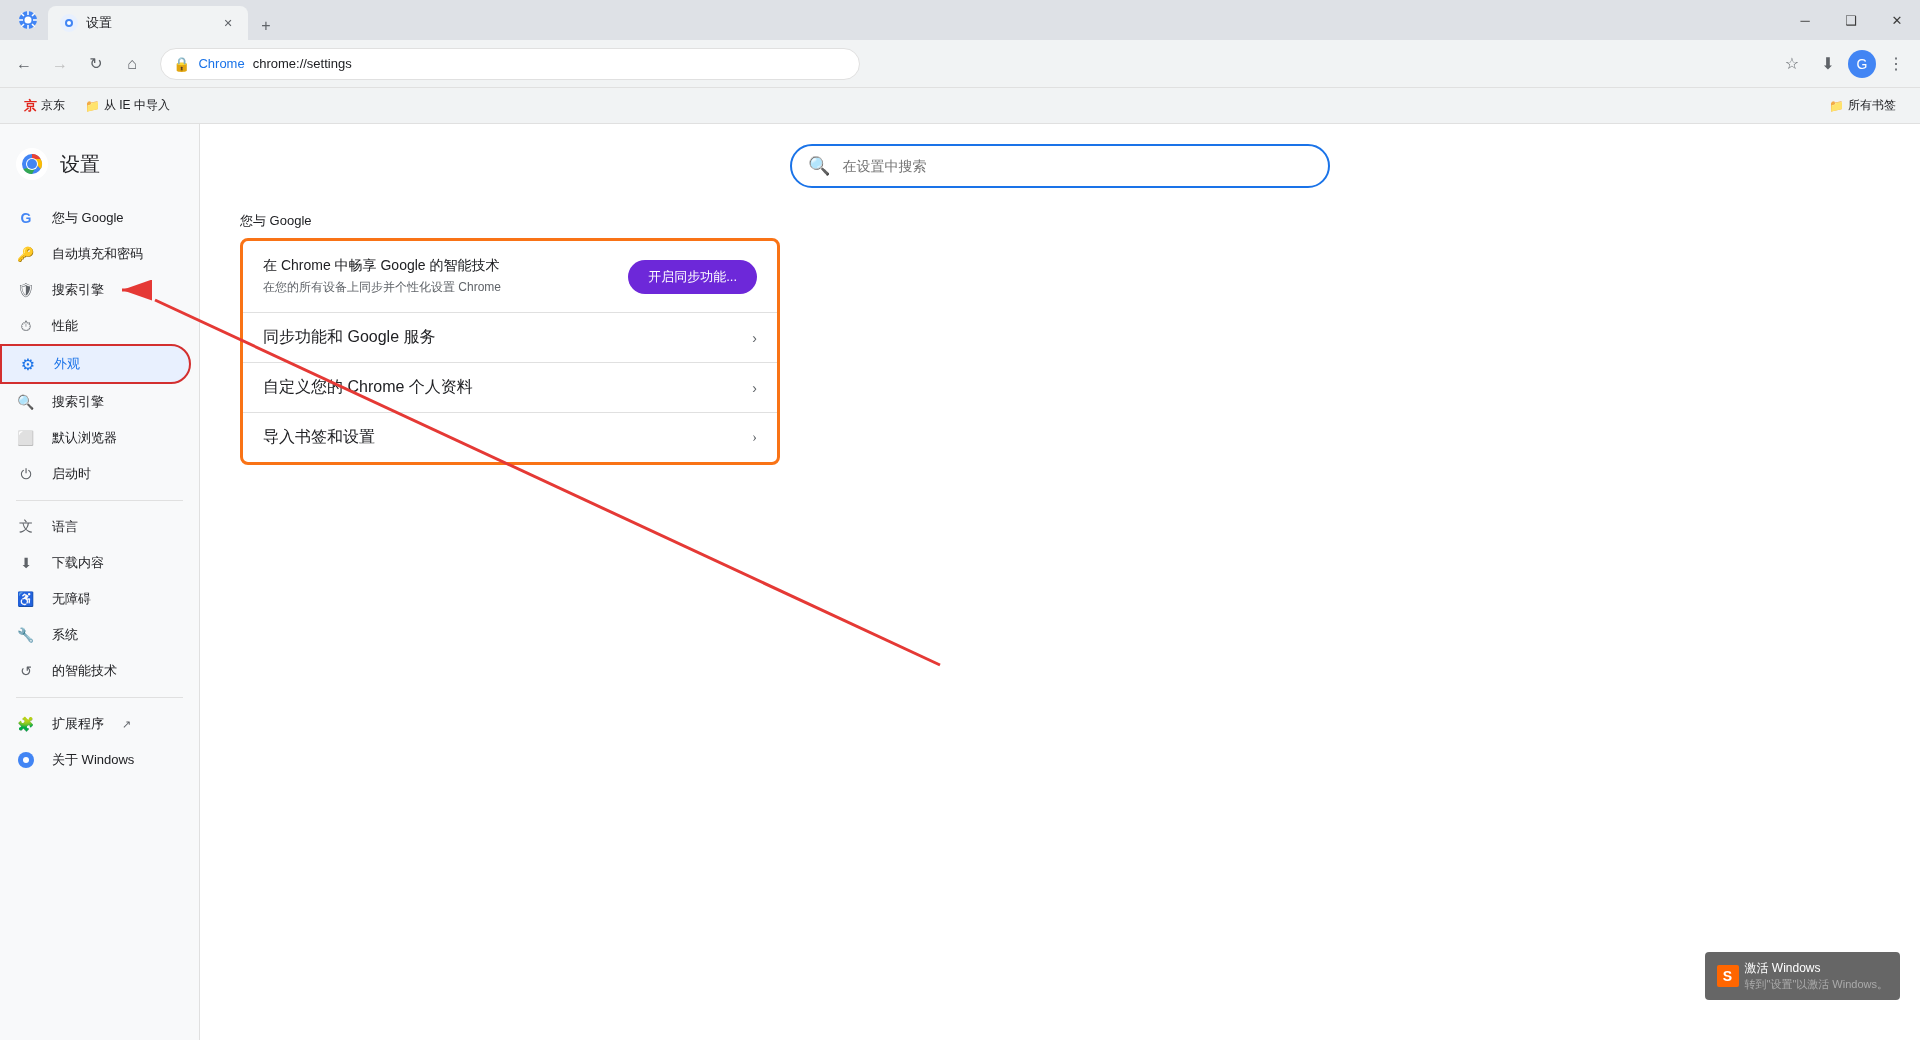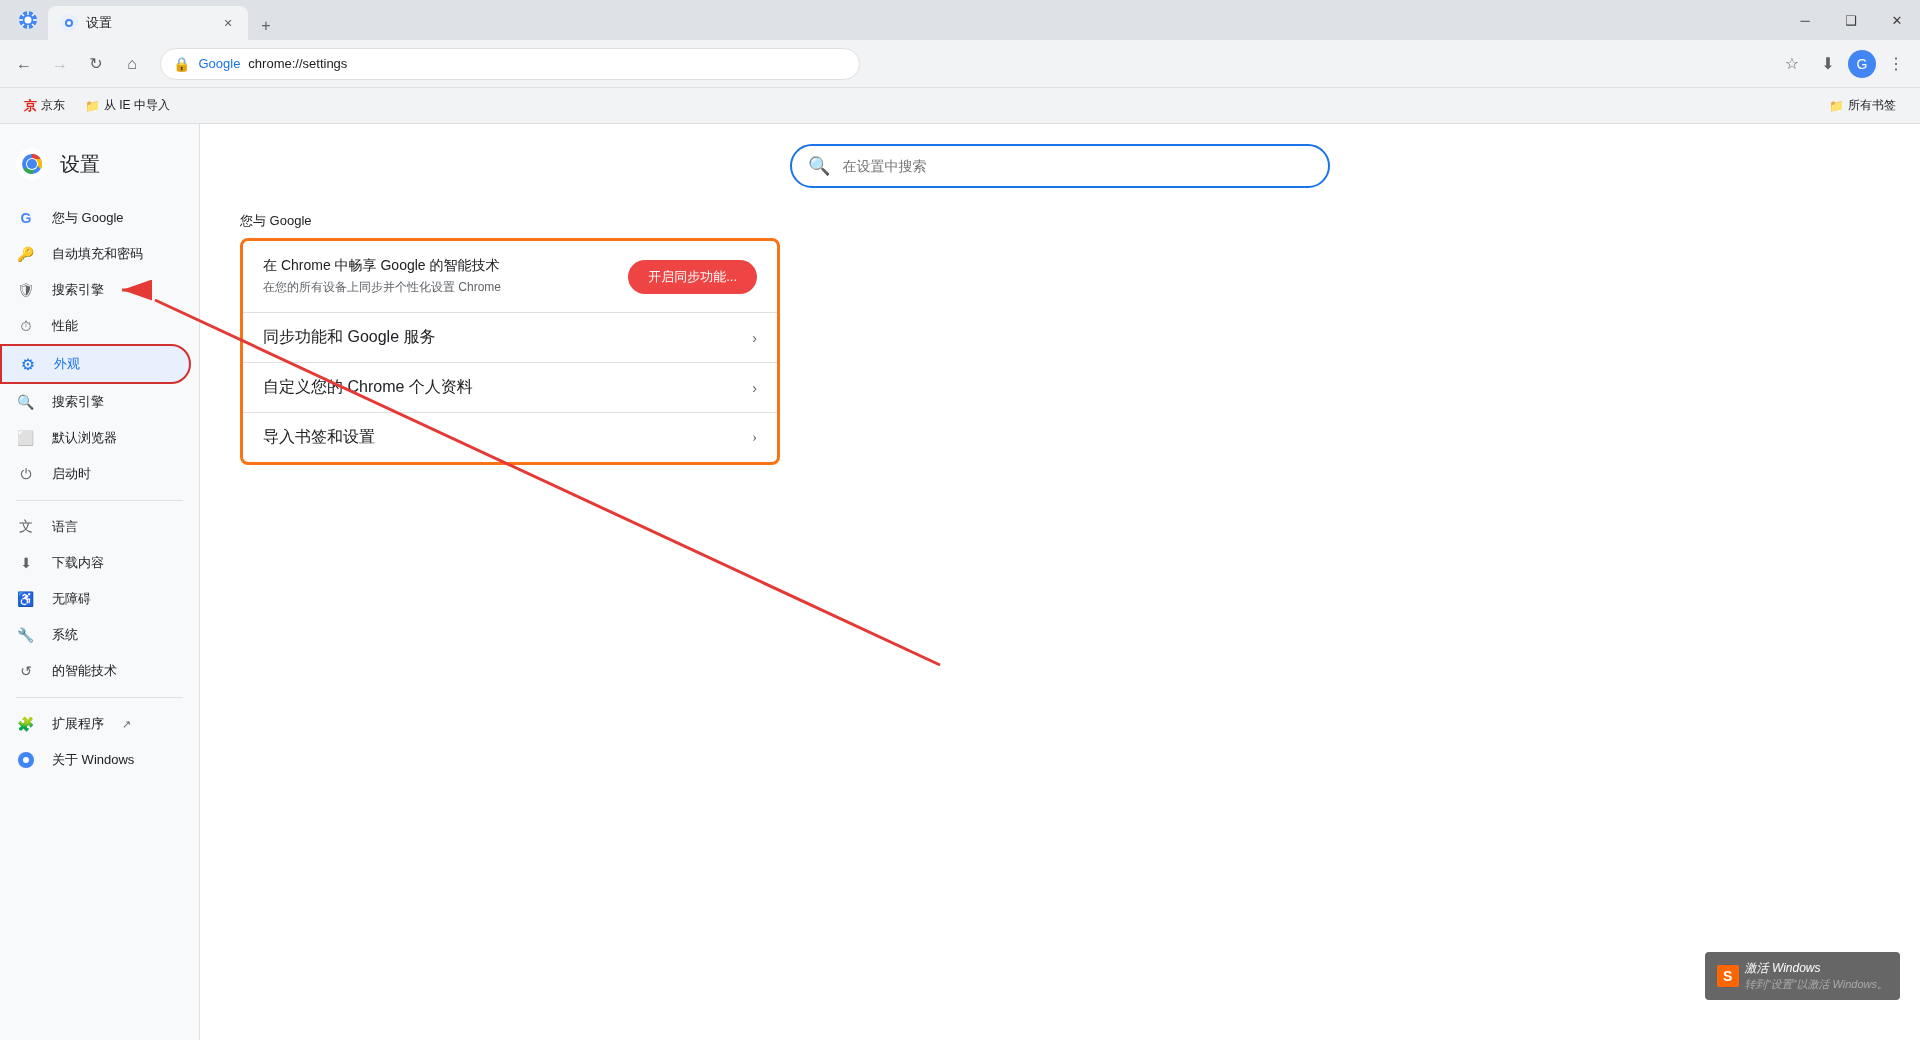--- a/index.html
+++ b/index.html
@@ -290,21 +290,21 @@
     .google-card-title {
       font-size: 14px;
       color: #202124;
       margin-bottom: 4px;
     }
     .google-card-subtitle {
       font-size: 12px;
       color: #5f6368;
     }
     .sync-btn {
-      background: #ef4444;
+      background: #6d28d9;
       color: white;
       border: none;
       border-radius: 20px;
       padding: 8px 20px;
       font-size: 13px;
       cursor: pointer;
       font-family: 'Microsoft YaHei', Arial, sans-serif;
       white-space: nowrap;
     }
     .google-card-row {
@@ -405,21 +405,21 @@
     </div>
   </div>
 
   <div class="toolbar">
     <div class="toolbar-btn">←</div>
     <div class="toolbar-btn" style="color:#c0c0c0;">→</div>
     <div class="toolbar-btn">↻</div>
     <div class="toolbar-btn">⌂</div>
     <div class="address-bar">
       <span class="address-icon">🔒</span>
-      <span class="address-chrome">Google</span>
+      <span class="address-chrome">Chrome</span>
       <span class="address-url">chrome://settings</span>
     </div>
     <div class="toolbar-right">
       <div class="toolbar-btn">☆</div>
       <div class="toolbar-btn">⬇</div>
       <div class="profile-icon">G</div>
       <div class="toolbar-btn">⋮</div>
     </div>
   </div>
 
@@ -571,20 +571,20 @@
     </defs>
 
     <line x1="145" y1="290" x2="122" y2="290" stroke="#e53935" stroke-width="3" marker-end="url(#arrowhead)"></line>
 
     <line x1="155" y1="300" x2="940" y2="665" stroke="#e53935" stroke-width="3"></line>
   </svg>
 
   <div class="win-activate">
     <div class="win-activate-top">
       <div class="win-s-logo">S</div>
-      <div style="display:flex; flex-direction:column;font-style:italic;">
+      <div style="display:flex; flex-direction:column;">
         <span style="font-size:12px; color:white;">激活 Windows</span>
         <span style="font-size:11px; color:#aaa;">转到"设置"以激活 Windows。</span>
       </div>
     </div>
   </div>
 
 </div>
 
 </body></html>

